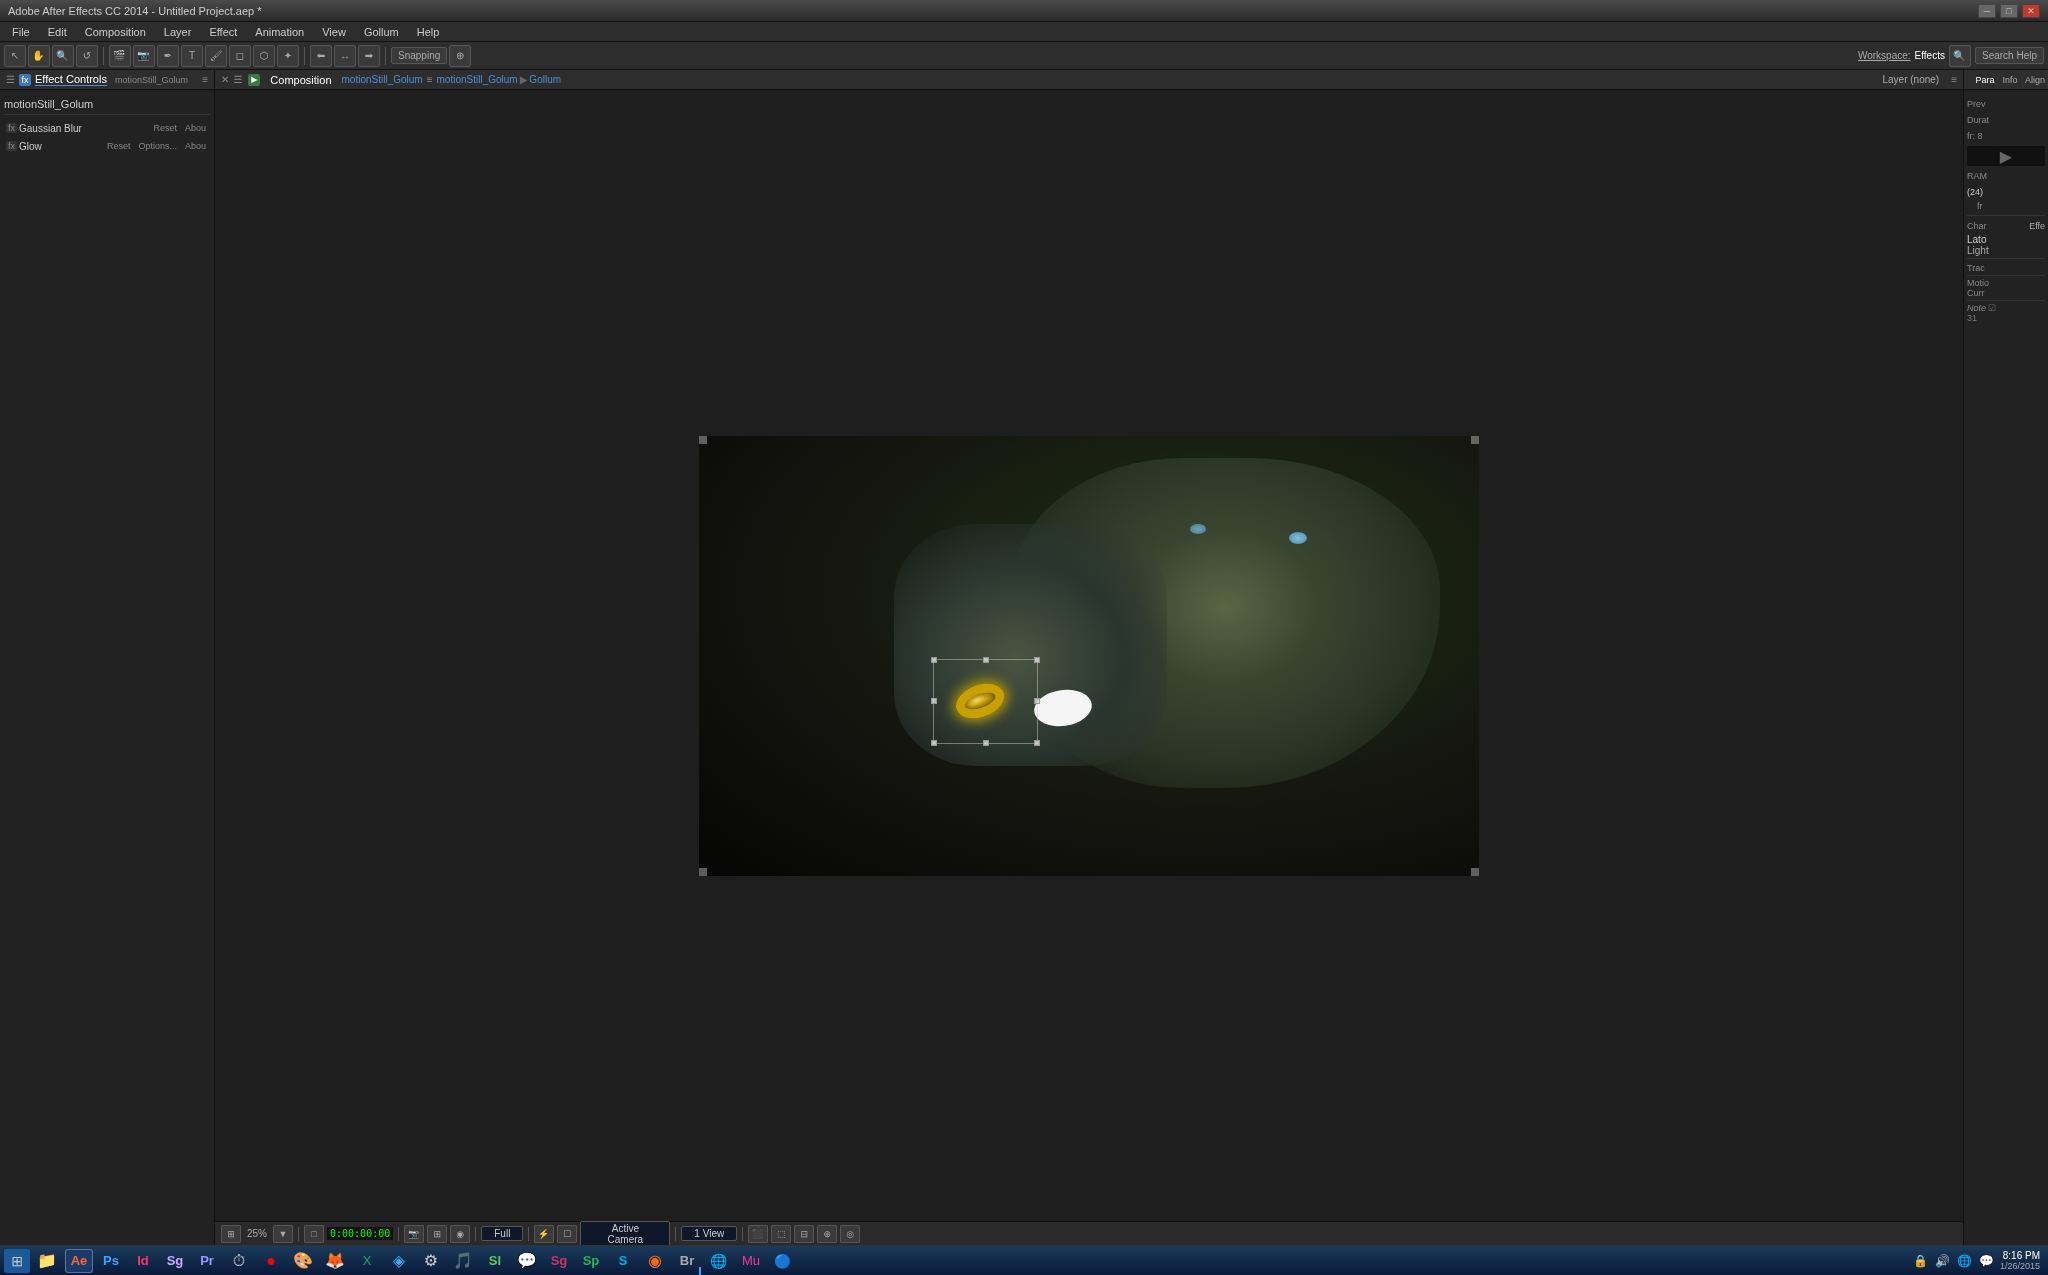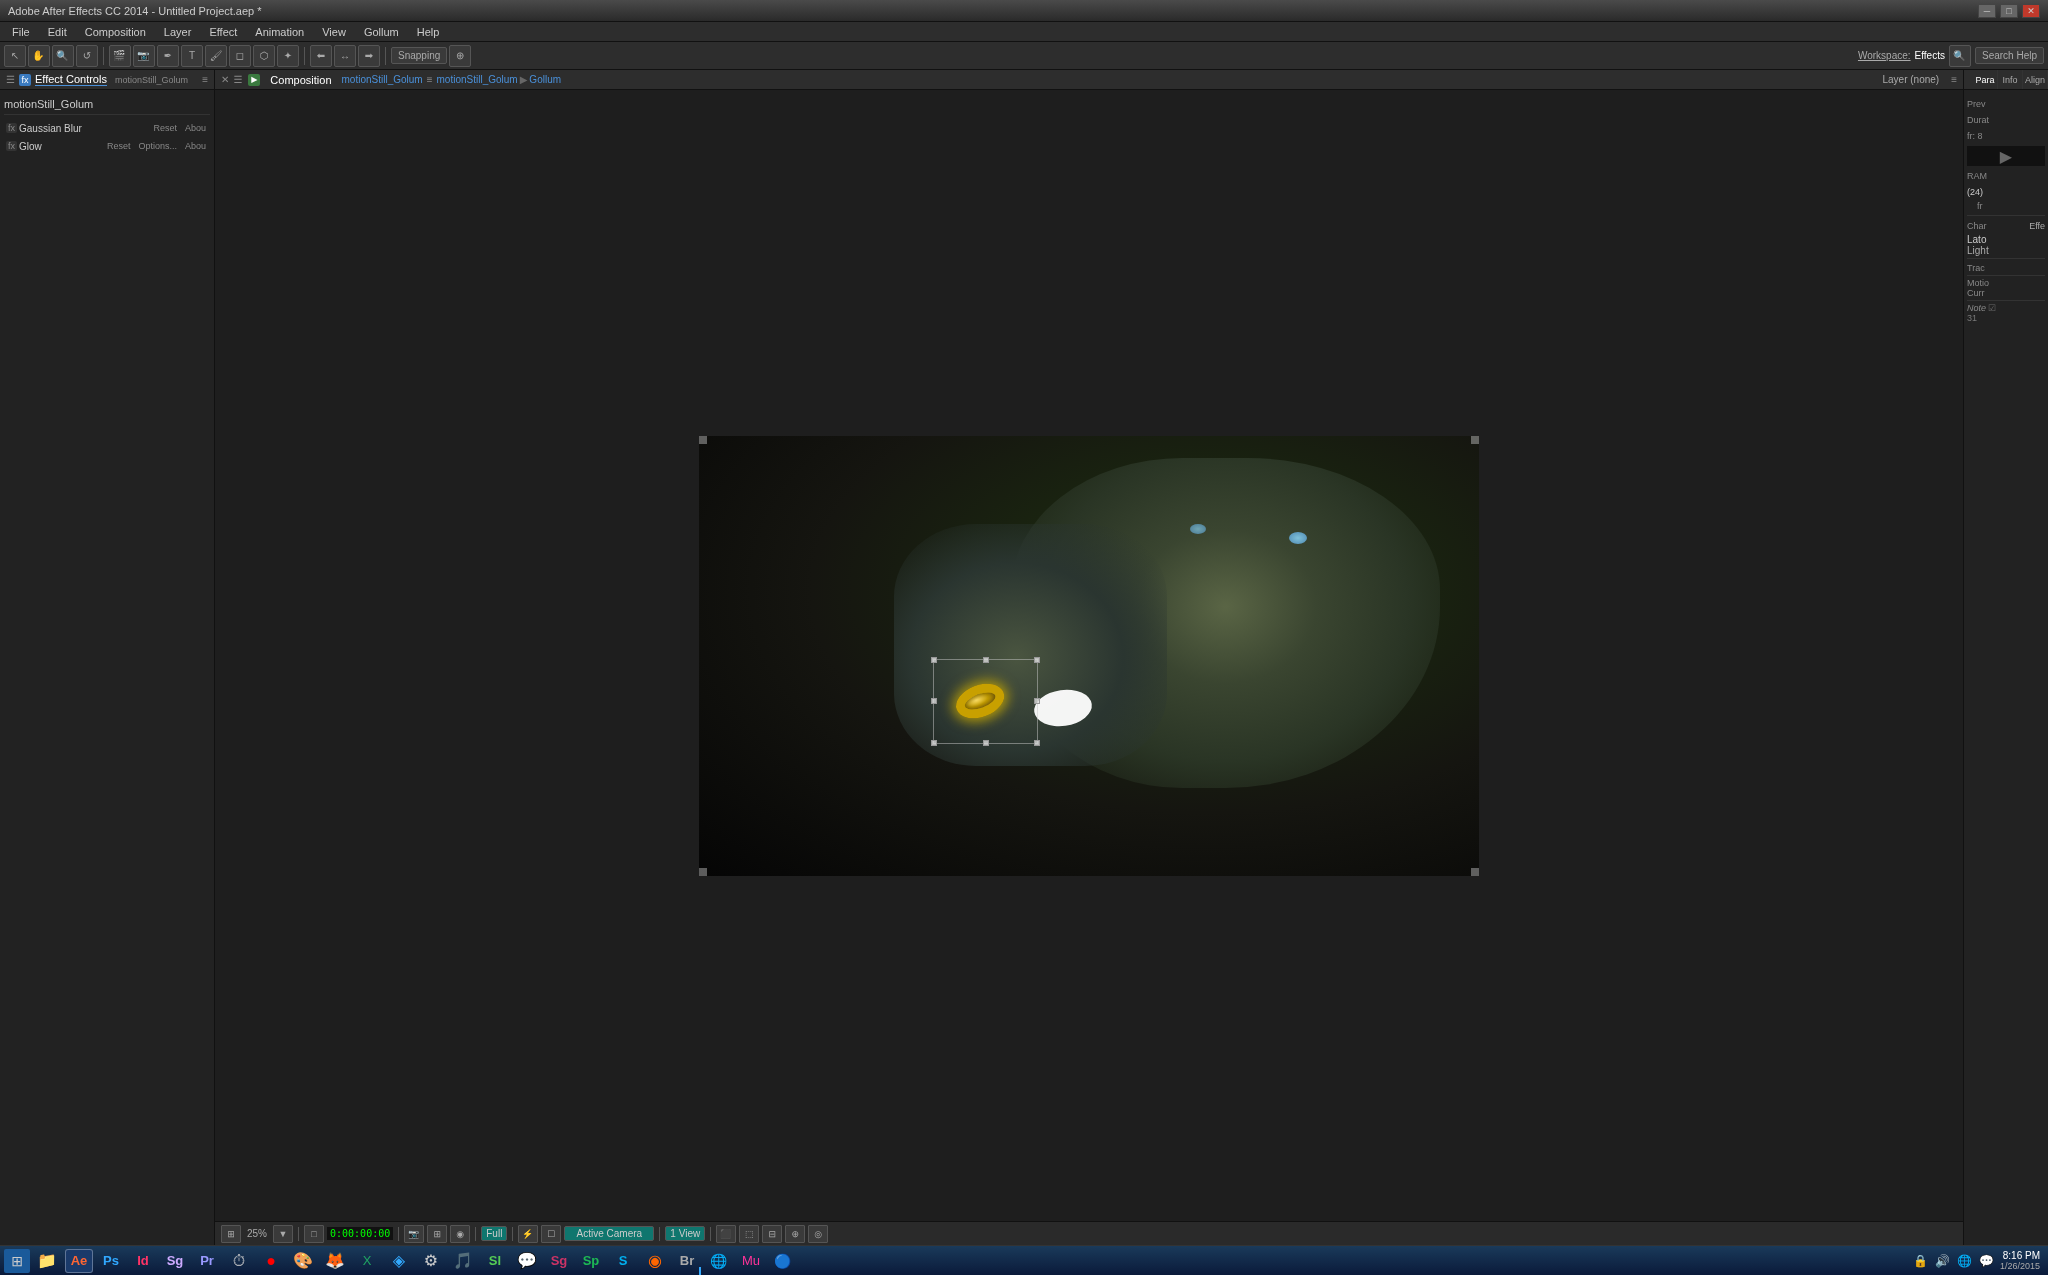--- a/index.html
+++ b/index.html
@@ -277,24 +277,24 @@
       color: #aaa;
       padding: 0 3px;
     }
     .ctrl-sep {
       width: 1px;
       height: 14px;
       background: #555;
       margin: 0 2px;
     }
     .ctrl-dropdown {
-      padding: 1px 4px;
-      font-size: 10px;
-      color: #ccc;
-      background: #0f766e;
+      padding: 1px 12px;
+      font-size: 10px;
+      color: #ccc;
+      background: #0f172a;
       border: 1px solid #555;
       border-radius: 2px;
       cursor: pointer;
     }
 
     
     #right-panel {
       width: 80px;
       background: #222;
       border-left: 1px solid #111;

